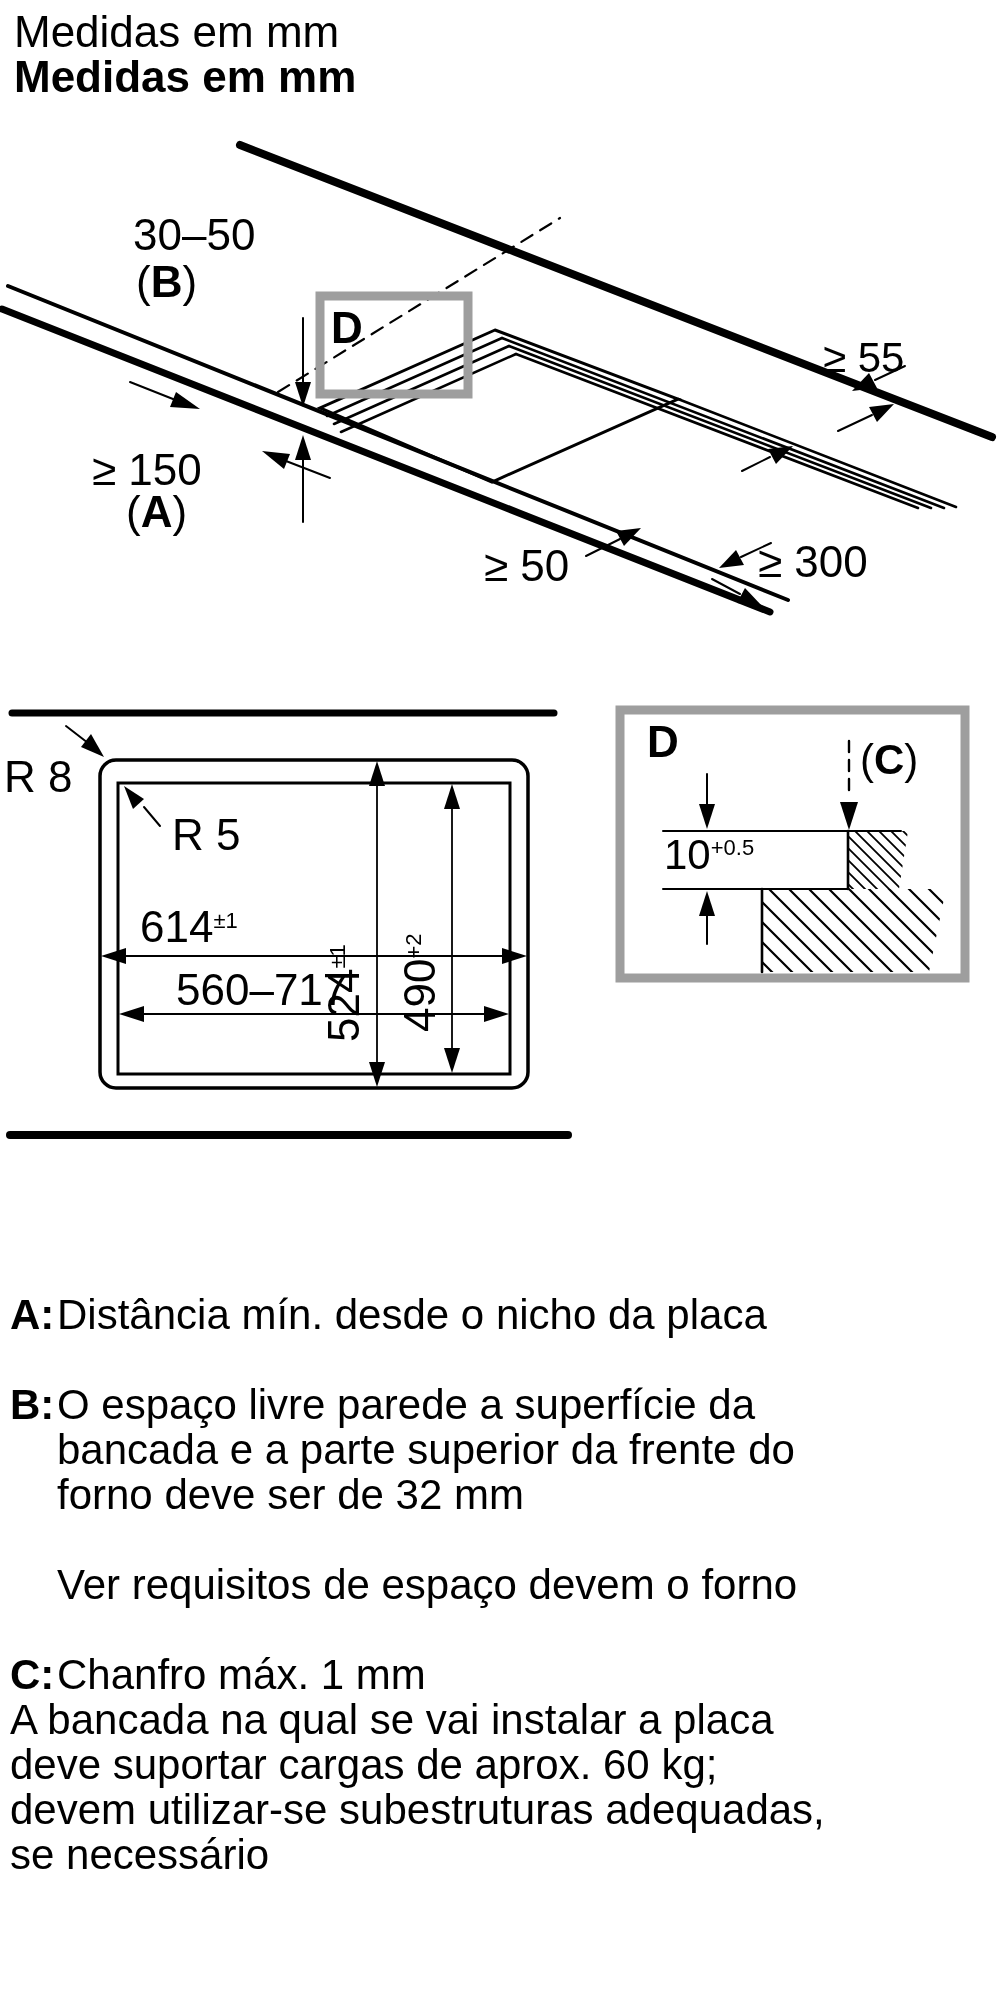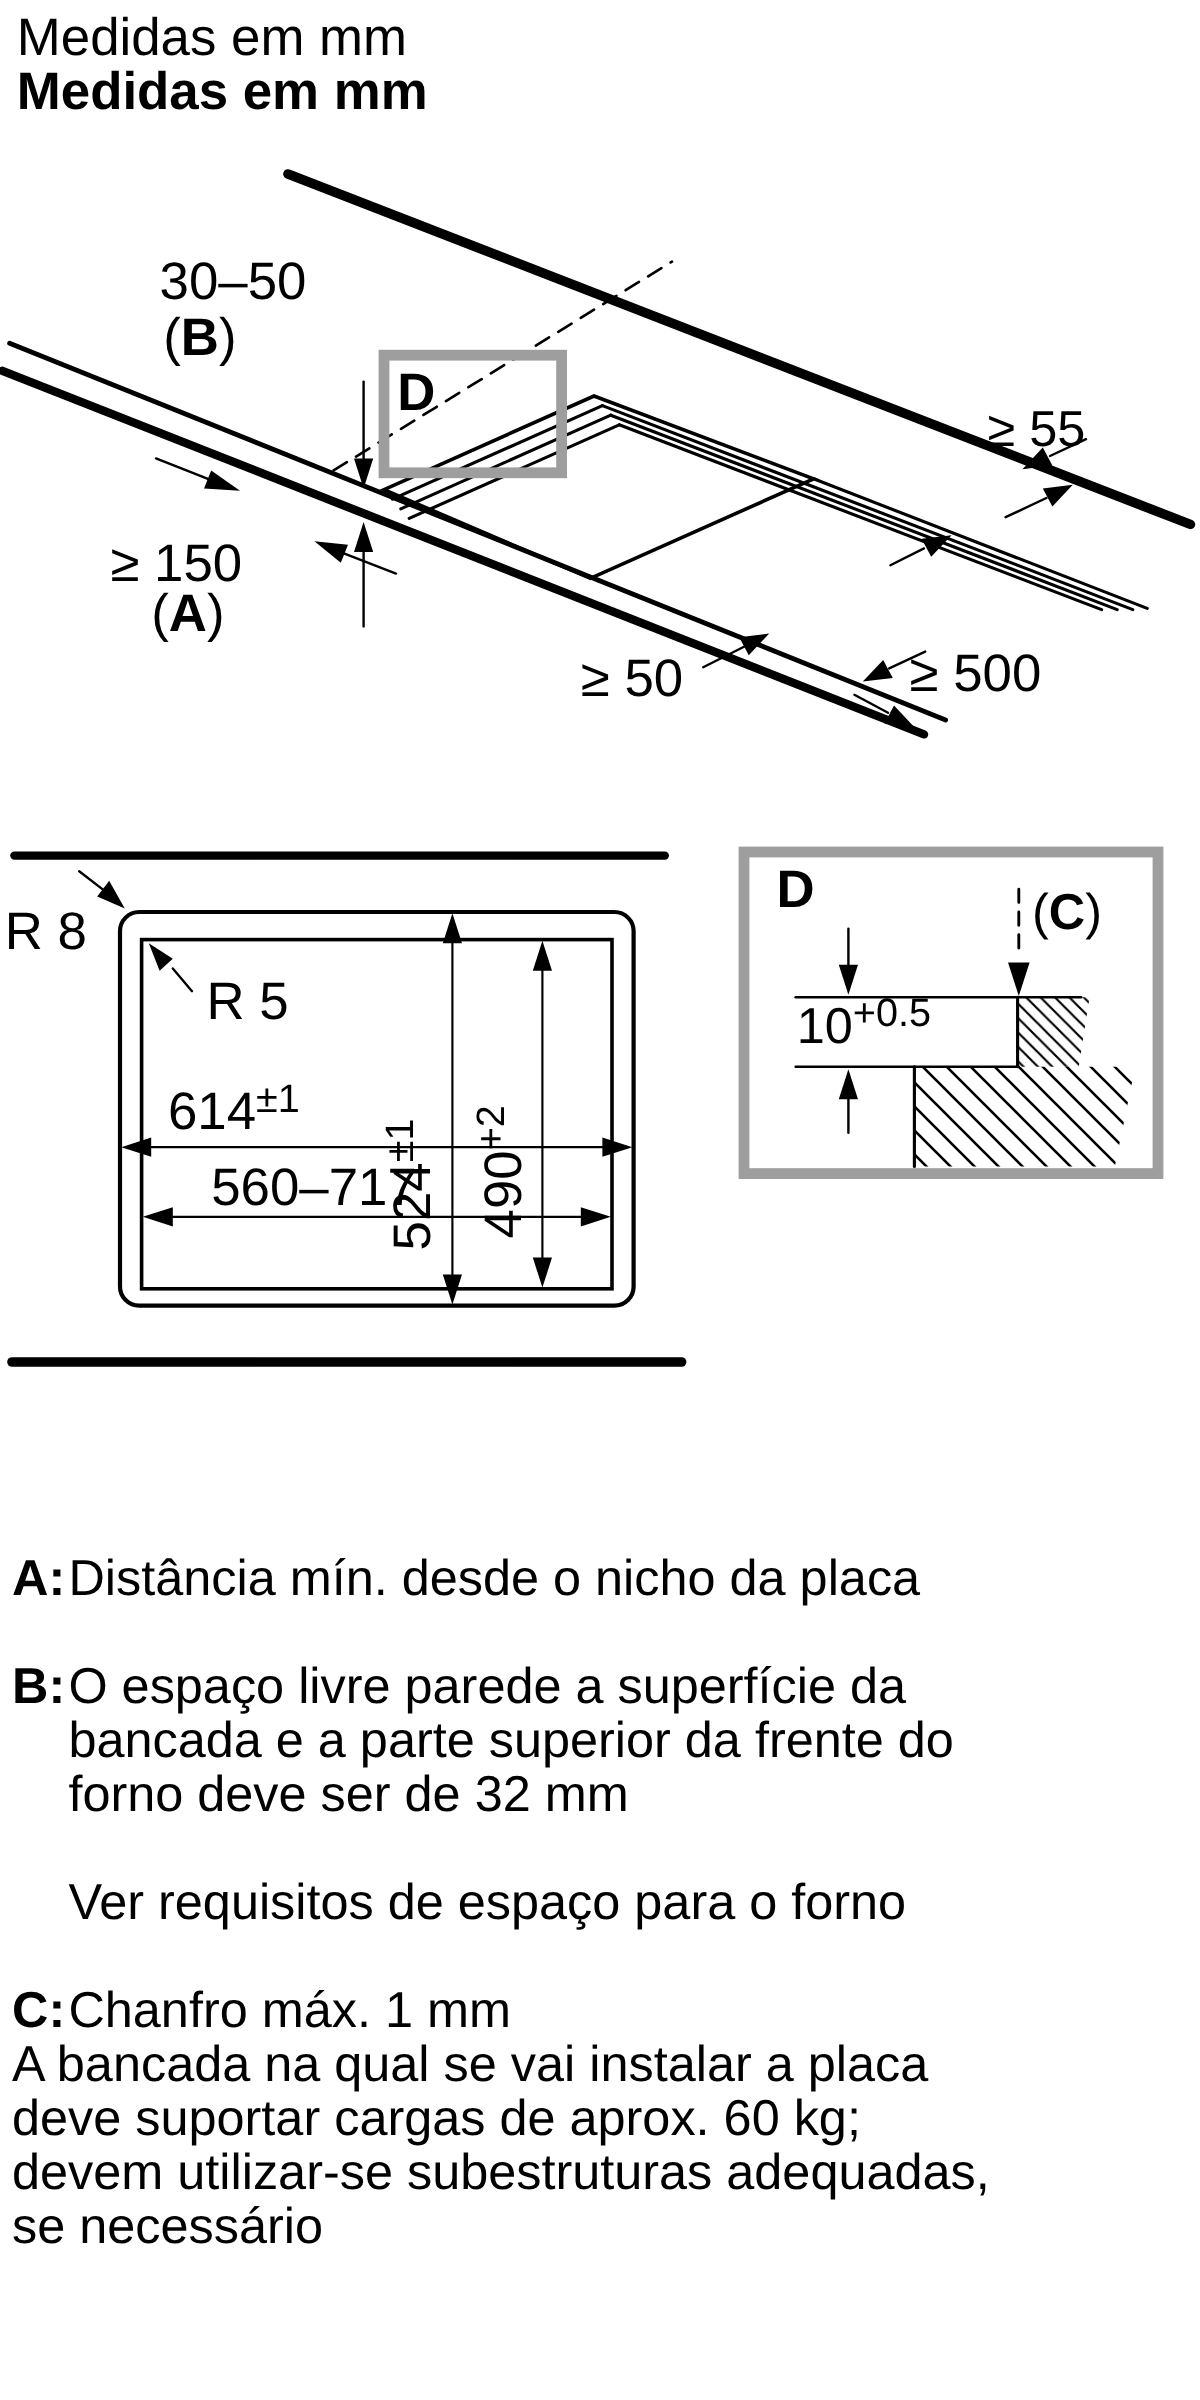--- a/index.html
+++ b/index.html
@@ -2,21 +2,21 @@
 <html><head>
 <meta charset="utf-8">
 <style>
   html,body{margin:0;padding:0;background:#fff;}
   .page{position:relative;width:1000px;height:1888px;background:#fff;overflow:hidden;
         font-family:"Liberation Sans", sans-serif;color:#000;}
   svg.art{position:absolute;left:0;top:0;}
   .lbl{position:absolute;font-size:44px;line-height:1;white-space:nowrap;}
   .f42{font-size:42px;}
   .bold{font-weight:bold;}
-  .sup{font-size:33px;position:relative;top:-14px;}
+  .sup{font-size:22px;position:relative;top:-14px;}
   .rot{position:absolute;transform:rotate(-90deg);transform-origin:0 0;
        font-size:44px;line-height:1;white-space:nowrap;}
   .title{position:absolute;left:14px;font-size:44px;line-height:1;white-space:nowrap;}
   .note{position:absolute;font-size:42px;line-height:1;white-space:nowrap;}
 </style>
 </head>
 <body>
 
 <div class="page">
 
@@ -119,42 +119,42 @@
   </svg>
 
   <div class="title" style="top:10px;">Medidas em mm</div>
   <div class="title bold" style="top:55px;">Medidas em mm</div>
 
   <div class="lbl" style="left:133px;top:213px;">30–50</div>
   <div class="lbl" style="left:136px;top:260px;"><span>(</span><span class="bold">B</span><span>)</span></div>
   <div class="lbl" style="left:92px;top:448px;">≥ 150</div>
   <div class="lbl" style="left:126px;top:490px;"><span>(</span><span class="bold">A</span><span>)</span></div>
   <div class="lbl f42" style="left:790px;top:337px;margin-left:33px;">≥ 55</div>
-  <div class="lbl" style="left:758px;top:540px;">≥ 500</div>
+  <div class="lbl" style="left:758px;top:540px;">≥ 300</div>
   <div class="lbl" style="left:484px;top:544px;">≥ 50</div>
   <div class="lbl bold" style="left:331px;top:306px;">D</div>
 
   <div class="lbl" style="left:4px;top:755px;">R 8</div>
   <div class="lbl" style="left:172px;top:813px;">R 5</div>
   <div class="lbl" style="left:140px;top:905px;"><span>614</span><span class="sup">±1</span></div>
   <div class="lbl" style="left:176px;top:968px;">560–717</div>
   <div class="rot" style="left:322px;top:1042px;"><span>524</span><span class="sup">±1</span></div>
   <div class="rot" style="left:398px;top:1032px;"><span>490</span><span class="sup">+2</span></div>
 
   <div class="lbl bold" style="left:647px;top:720px;">D</div>
   <div class="lbl f42" style="left:860px;top:739px;"><span>(</span><span class="bold">C</span><span>)</span></div>
   <div class="lbl f42" style="left:664px;top:834px;"><span>10</span><span class="sup">+0.5</span></div>
 
   <div class="note bold" style="left:10px;top:1294px;">A:</div>
   <div class="note" style="left:57px;top:1294px;">Distância mín. desde o nicho da placa</div>
   <div class="note bold" style="left:10px;top:1384px;">B:</div>
   <div class="note" style="left:57px;top:1384px;">O espaço livre parede a superfície da</div>
   <div class="note" style="left:57px;top:1429px;">bancada e a parte superior da frente do</div>
   <div class="note" style="left:57px;top:1474px;">forno deve ser de 32 mm</div>
-  <div class="note" style="left:57px;top:1564px;">Ver requisitos de espaço para o forno</div>
+  <div class="note" style="left:57px;top:1564px;">Ver requisitos de espaço devem o forno</div>
   <div class="note bold" style="left:10px;top:1654px;">C:</div>
   <div class="note" style="left:57px;top:1654px;">Chanfro máx. 1 mm</div>
   <div class="note" style="left:10px;top:1699px;">A bancada na qual se vai instalar a placa</div>
   <div class="note" style="left:10px;top:1744px;">deve suportar cargas de aprox. 60 kg;</div>
   <div class="note" style="left:10px;top:1789px;">devem utilizar-se subestruturas adequadas,</div>
   <div class="note" style="left:10px;top:1834px;">se necessário</div>
 
 </div>
 
 </body></html>

